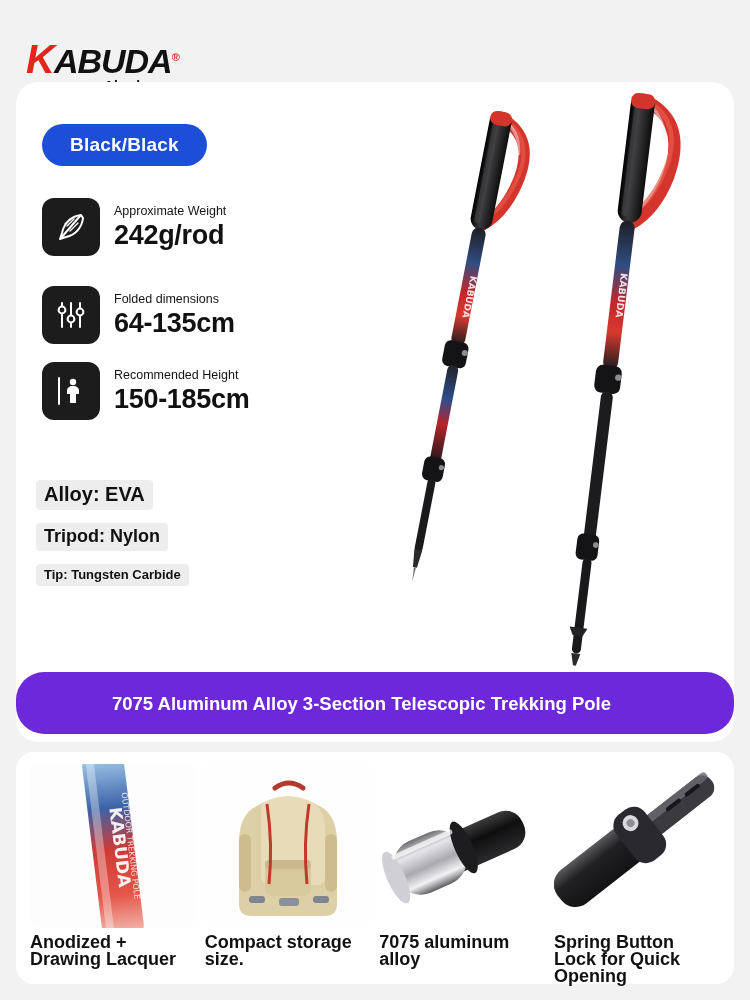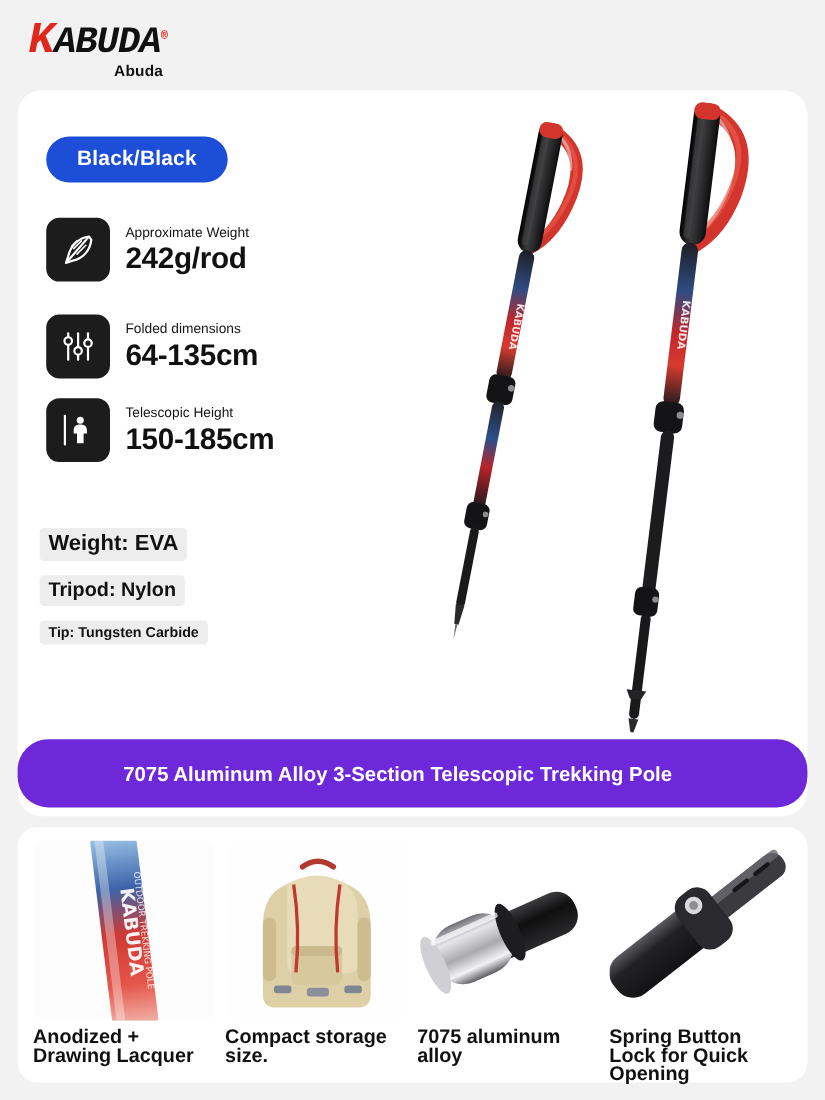--- a/index.html
+++ b/index.html
@@ -19,28 +19,29 @@
 
   
   .brand {
     position: absolute;
     left: 26px;
     top: 14px;
     width: 260px;
     height: 62px;
   }
   .brand-wordmark {
-    font-family: Liberation Mono, monospace;
+    font-family: Liberation Sans, sans-serif;
     font-weight: bold;
     font-style: italic;
     font-size: 34px;
     letter-spacing: -1px;
     color: #111;
     line-height: 38px;
     white-space: nowrap;
+    margin-top: 24px;
   }
   .brand-k {
     color: #e1261c;
     font-size: 40px;
     font-weight: bold;
     font-style: italic;
   }
   .brand-reg {
     font-size: 11px;
     vertical-align: super;
@@ -250,27 +251,27 @@
 
   <div class="spec-row r3">
     <div class="spec-icon">
       <svg width="34" height="34" viewBox="0 0 34 34" aria-hidden="true">
         <line x1="5" y1="4" x2="5" y2="30" stroke="#fff" stroke-width="2" stroke-linecap="round"></line>
         <circle cx="19" cy="8" r="3.2" fill="#fff"></circle>
         <path d="M19 12c-4 0-6 2-6 5v3h3v9h6v-9h3v-3c0-3-2-5-6-5z" fill="#fff"></path>
       </svg>
     </div>
     <div class="spec-text">
-      <div class="spec-label">Telescopic Height</div>
+      <div class="spec-label">Recommended Height</div>
       <div class="spec-value">150-185cm</div>
     </div>
   </div>
 
   <div class="materials">
-    <span class="mat-line"><span class="mat m2">Weight: EVA</span></span>
+    <span class="mat-line"><span class="mat m2">Alloy: EVA</span></span>
     <span class="mat-line"><span class="mat m3">Tripod: Nylon</span></span>
     <span class="mat-line"><span class="mat m4">Tip: Tungsten Carbide</span></span>
   </div>
 
   <div class="poles">
     <svg width="420" height="580" viewBox="0 0 420 580" aria-hidden="true">
       <defs>
         <linearGradient id="shaftGrad" x1="0" y1="0" x2="0" y2="1">
           <stop offset="0%" stop-color="#1e1e22"></stop>
           <stop offset="30%" stop-color="#2f4d82"></stop>

